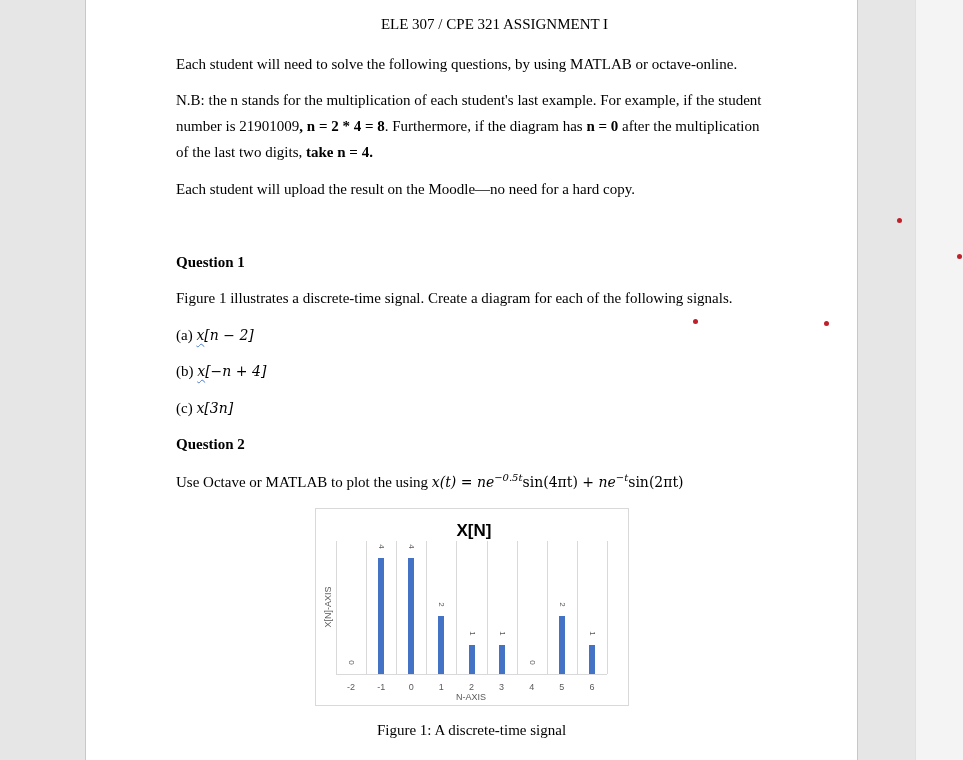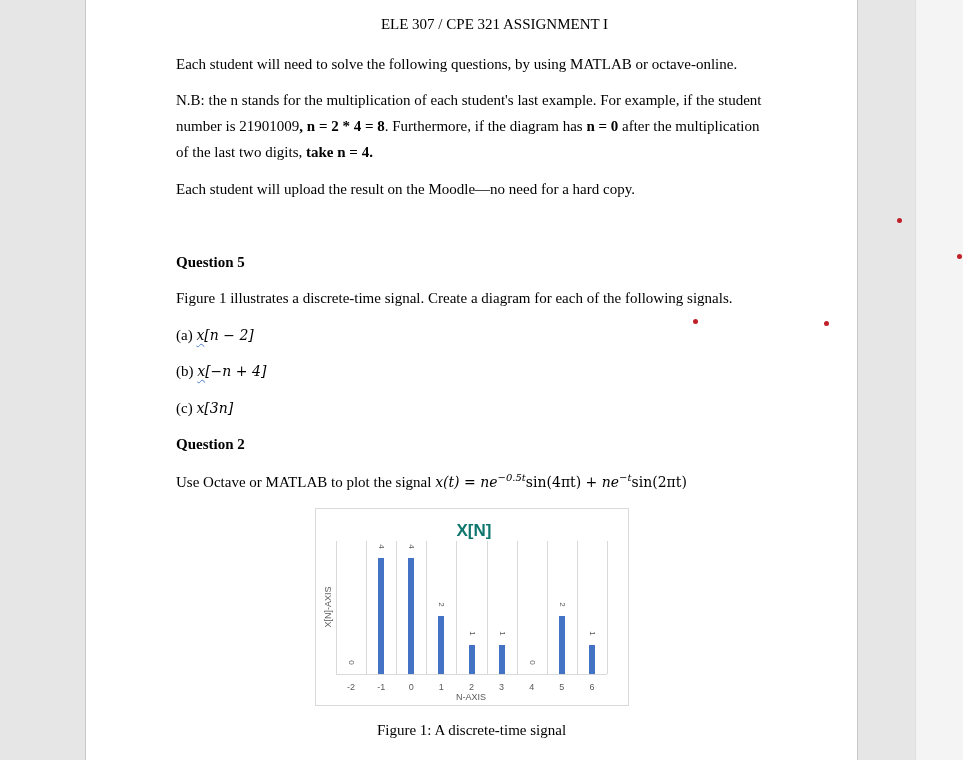--- a/index.html
+++ b/index.html
@@ -41,21 +41,21 @@
       background: #c0202a;
     }
     
     .chart {
       position: absolute; left: 315px; top: 508px; width: 312px; height: 196px;
       background: #fff; border: 1px solid #d9d9d9;
       font-family: "Liberation Sans", "DejaVu Sans", sans-serif;
     }
     .chart-title {
       position: absolute; left: 0; width: 312px; top: 12px; text-align: center;
-      font-size: 17px; font-weight: bold; color: #0f766e;
+      font-size: 17px; font-weight: bold; color: #000000;
     }
     .chart-title span { position: relative; left: 2px; }
     .gridline { position: absolute; top: 32px; height: 133px; width: 1px; background: #d9d9d9; }
     .axis-line { position: absolute; top: 165px; left: 20px; width: 271px; height: 1px; background: #d9d9d9; }
     .bar { position: absolute; width: 6px; background: #4472c4; }
     .bar-label {
       position: absolute; font-size: 8px; color: #595959; width: 12px; text-align: center;
       transform: rotate(90deg); transform-origin: center center;
     }
     .tick-label { position: absolute; top: 173px; font-size: 9px; color: #595959; width: 20px; text-align: center; }
@@ -78,29 +78,29 @@
 <div class="title"><span>ELE 307 / CPE 321 ASSIGNMENT I</span></div>
 
 <div class="text" style="top:51px">Each student will need to solve the following questions, by using MATLAB or octave-online.</div>
 
 <div class="text" style="top:87px">N.B: the n stands for the multiplication of each student's last example. For example, if the student</div>
 <div class="text" style="top:113px"><span>number is 21901009</span><b>, n = 2 * 4 = 8</b><span>. Furthermore, if the diagram has </span><b>n = 0</b><span> after the multiplication</span></div>
 <div class="text" style="top:139px"><span>of the last two digits, </span><b>take n = 4.</b></div>
 
 <div class="text" style="top:176px">Each student will upload the result on the Moodle—no need for a hard copy.</div>
 
-<div class="text" style="top:249px;font-weight:bold">Question 5</div>
+<div class="text" style="top:249px;font-weight:bold">Question 1</div>
 <div class="text" style="top:285px">Figure 1 illustrates a discrete-time signal. Create a diagram for each of the following signals.</div>
 
 <div class="text" style="top:322px"><span>(a) </span><span class="math mi squiggle">x</span><span class="math mi">[n − 2]</span></div>
 <div class="text" style="top:358px"><span>(b) </span><span class="math mi squiggle">x</span><span class="math mi">[−n + 4]</span></div>
 <div class="text" style="top:395px"><span>(c) </span><span class="math mi">x</span><span class="math mi">[3n]</span></div>
 
 <div class="text" style="top:431px;font-weight:bold">Question 2</div>
-<div class="text" style="top:469px"><span>Use Octave or MATLAB to plot the signal </span><span class="math mi"><span>x(t) = </span><span>ne</span><sup>−0.5t</sup><span style="font-style:normal">sin(4πt) + </span><span>ne</span><sup>−t</sup><span style="font-style:normal">sin(2πt)</span></span></div>
+<div class="text" style="top:469px"><span>Use Octave or MATLAB to plot the using </span><span class="math mi"><span>x(t) = </span><span>ne</span><sup>−0.5t</sup><span style="font-style:normal">sin(4πt) + </span><span>ne</span><sup>−t</sup><span style="font-style:normal">sin(2πt)</span></span></div>
 
 <div class="red-dot" style="left:897px;top:218px"></div>
 <div class="red-dot" style="left:957px;top:254px"></div>
 <div class="red-dot" style="left:693px;top:319px"></div>
 <div class="red-dot" style="left:824px;top:321px"></div>
 
 <div class="chart" id="chart">
   <div class="chart-title"><span>X[N]</span></div>
   <div class="y-axis-title">X[N]-AXIS</div>
   <div class="axis-line"></div>

